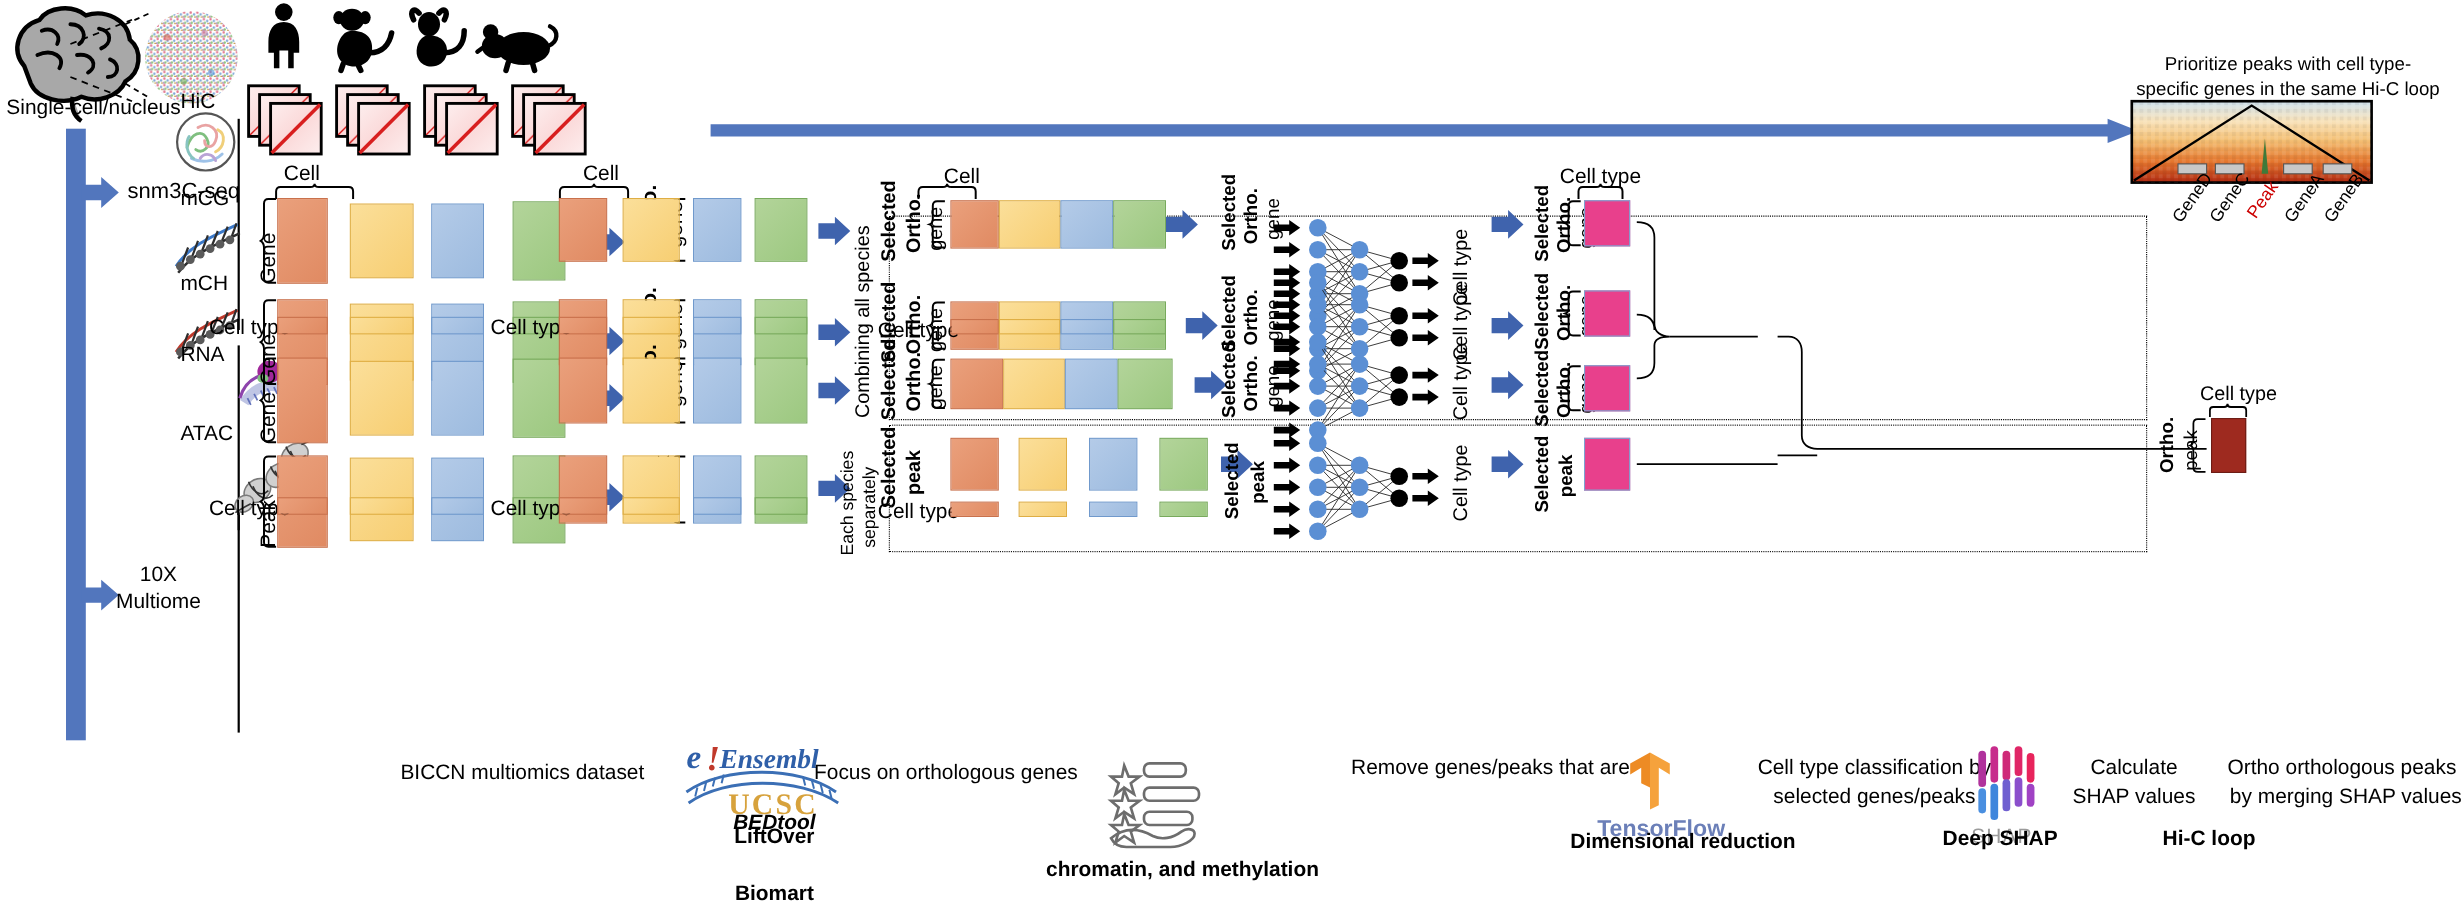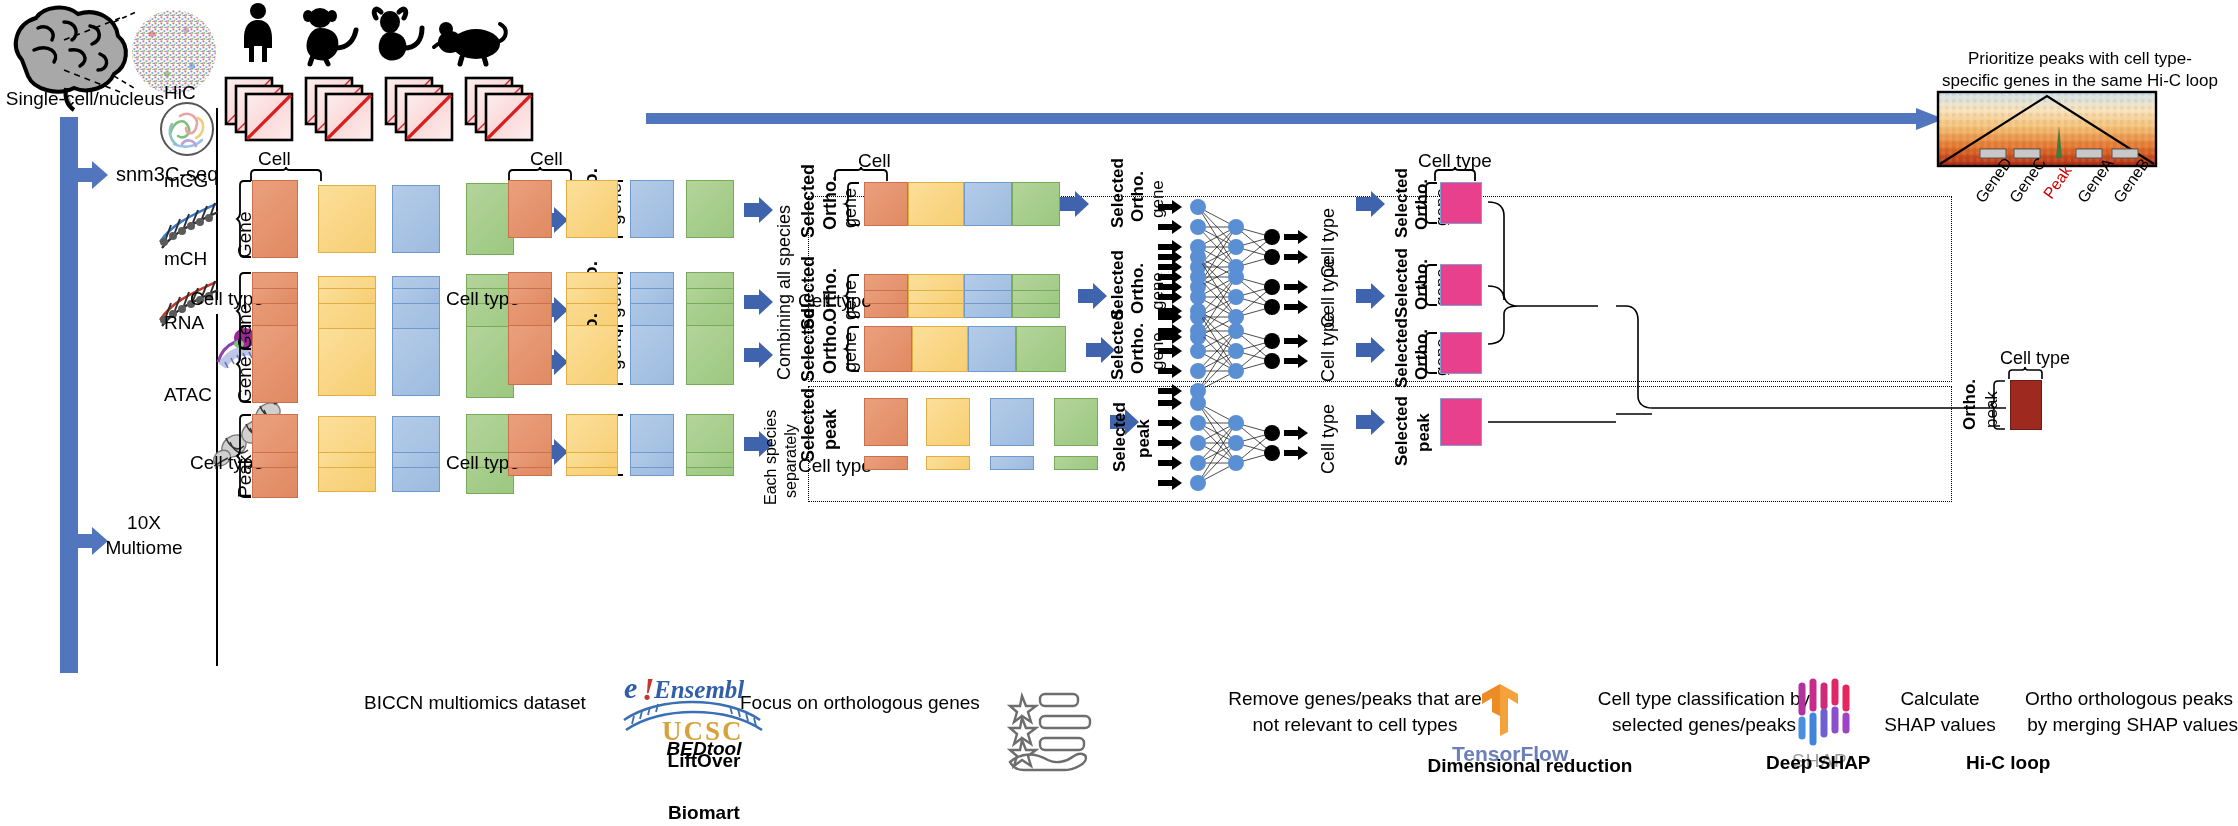--- a/index.html
+++ b/index.html
@@ -816,23 +816,23 @@
       <path d="M8,8 L12,18 L22,18 L14,24 L17,34 L8,28 L0,34 L3,24 L-4,18 L6,18 Z" transform="translate(6,0)"></path>
       <path d="M8,8 L12,18 L22,18 L14,24 L17,34 L8,28 L0,34 L3,24 L-4,18 L6,18 Z" transform="translate(6,22)"></path>
       <path d="M8,8 L12,18 L22,18 L14,24 L17,34 L8,28 L0,34 L3,24 L-4,18 L6,18 Z" transform="translate(6,44)"></path>
       <rect x="32" y="6" width="38" height="12" rx="5"></rect>
       <rect x="32" y="28" width="50" height="12" rx="5"></rect>
       <rect x="32" y="50" width="44" height="12" rx="5"></rect>
       <path d="M2,74 C14,64 26,64 40,72 C48,76 58,74 66,68 C72,64 78,66 78,70 C78,76 66,82 56,82 L16,82 C8,82 4,78 2,74 Z"></path>
     </g>
   </svg>
 
+  <div class="txt bold ctr" style="left:910px;top:777px;width:330px;font-size:19px;line-height:27px;">chromatin, and methylation</div>
 
   <div class="txt ctr" style="left:1190px;top:686px;width:330px;font-size:19px;line-height:26px;">Remove genes/peaks that are</div>
-  <div class="txt ctr" style="left:1190px;top:712px;width:330px;font-size:19px;line-height:26px;">not relevant to cell types</div>
 
   <svg class="abs" style="left:1478px;top:682px;" width="44" height="56">
     <path d="M22,2 L40,12 L40,22 L30,16 L30,50 L22,54 Z" fill="#f5a23c"></path>
     <path d="M22,2 L4,12 L4,22 L14,16 L14,30 L22,34 Z" fill="#ed8b24"></path>
   </svg>
   <div class="txt" style="left:1452px;top:742px;font-size:21px;color:#6b7fb8;font-family:'Liberation Sans',sans-serif;font-weight:bold;">TensorFlow</div>
 
   <div class="txt ctr" style="left:1534px;top:686px;width:340px;font-size:19px;line-height:26px;">Cell type classification by</div>
   <div class="txt ctr" style="left:1534px;top:712px;width:340px;font-size:19px;line-height:26px;">selected genes/peaks</div>
 

